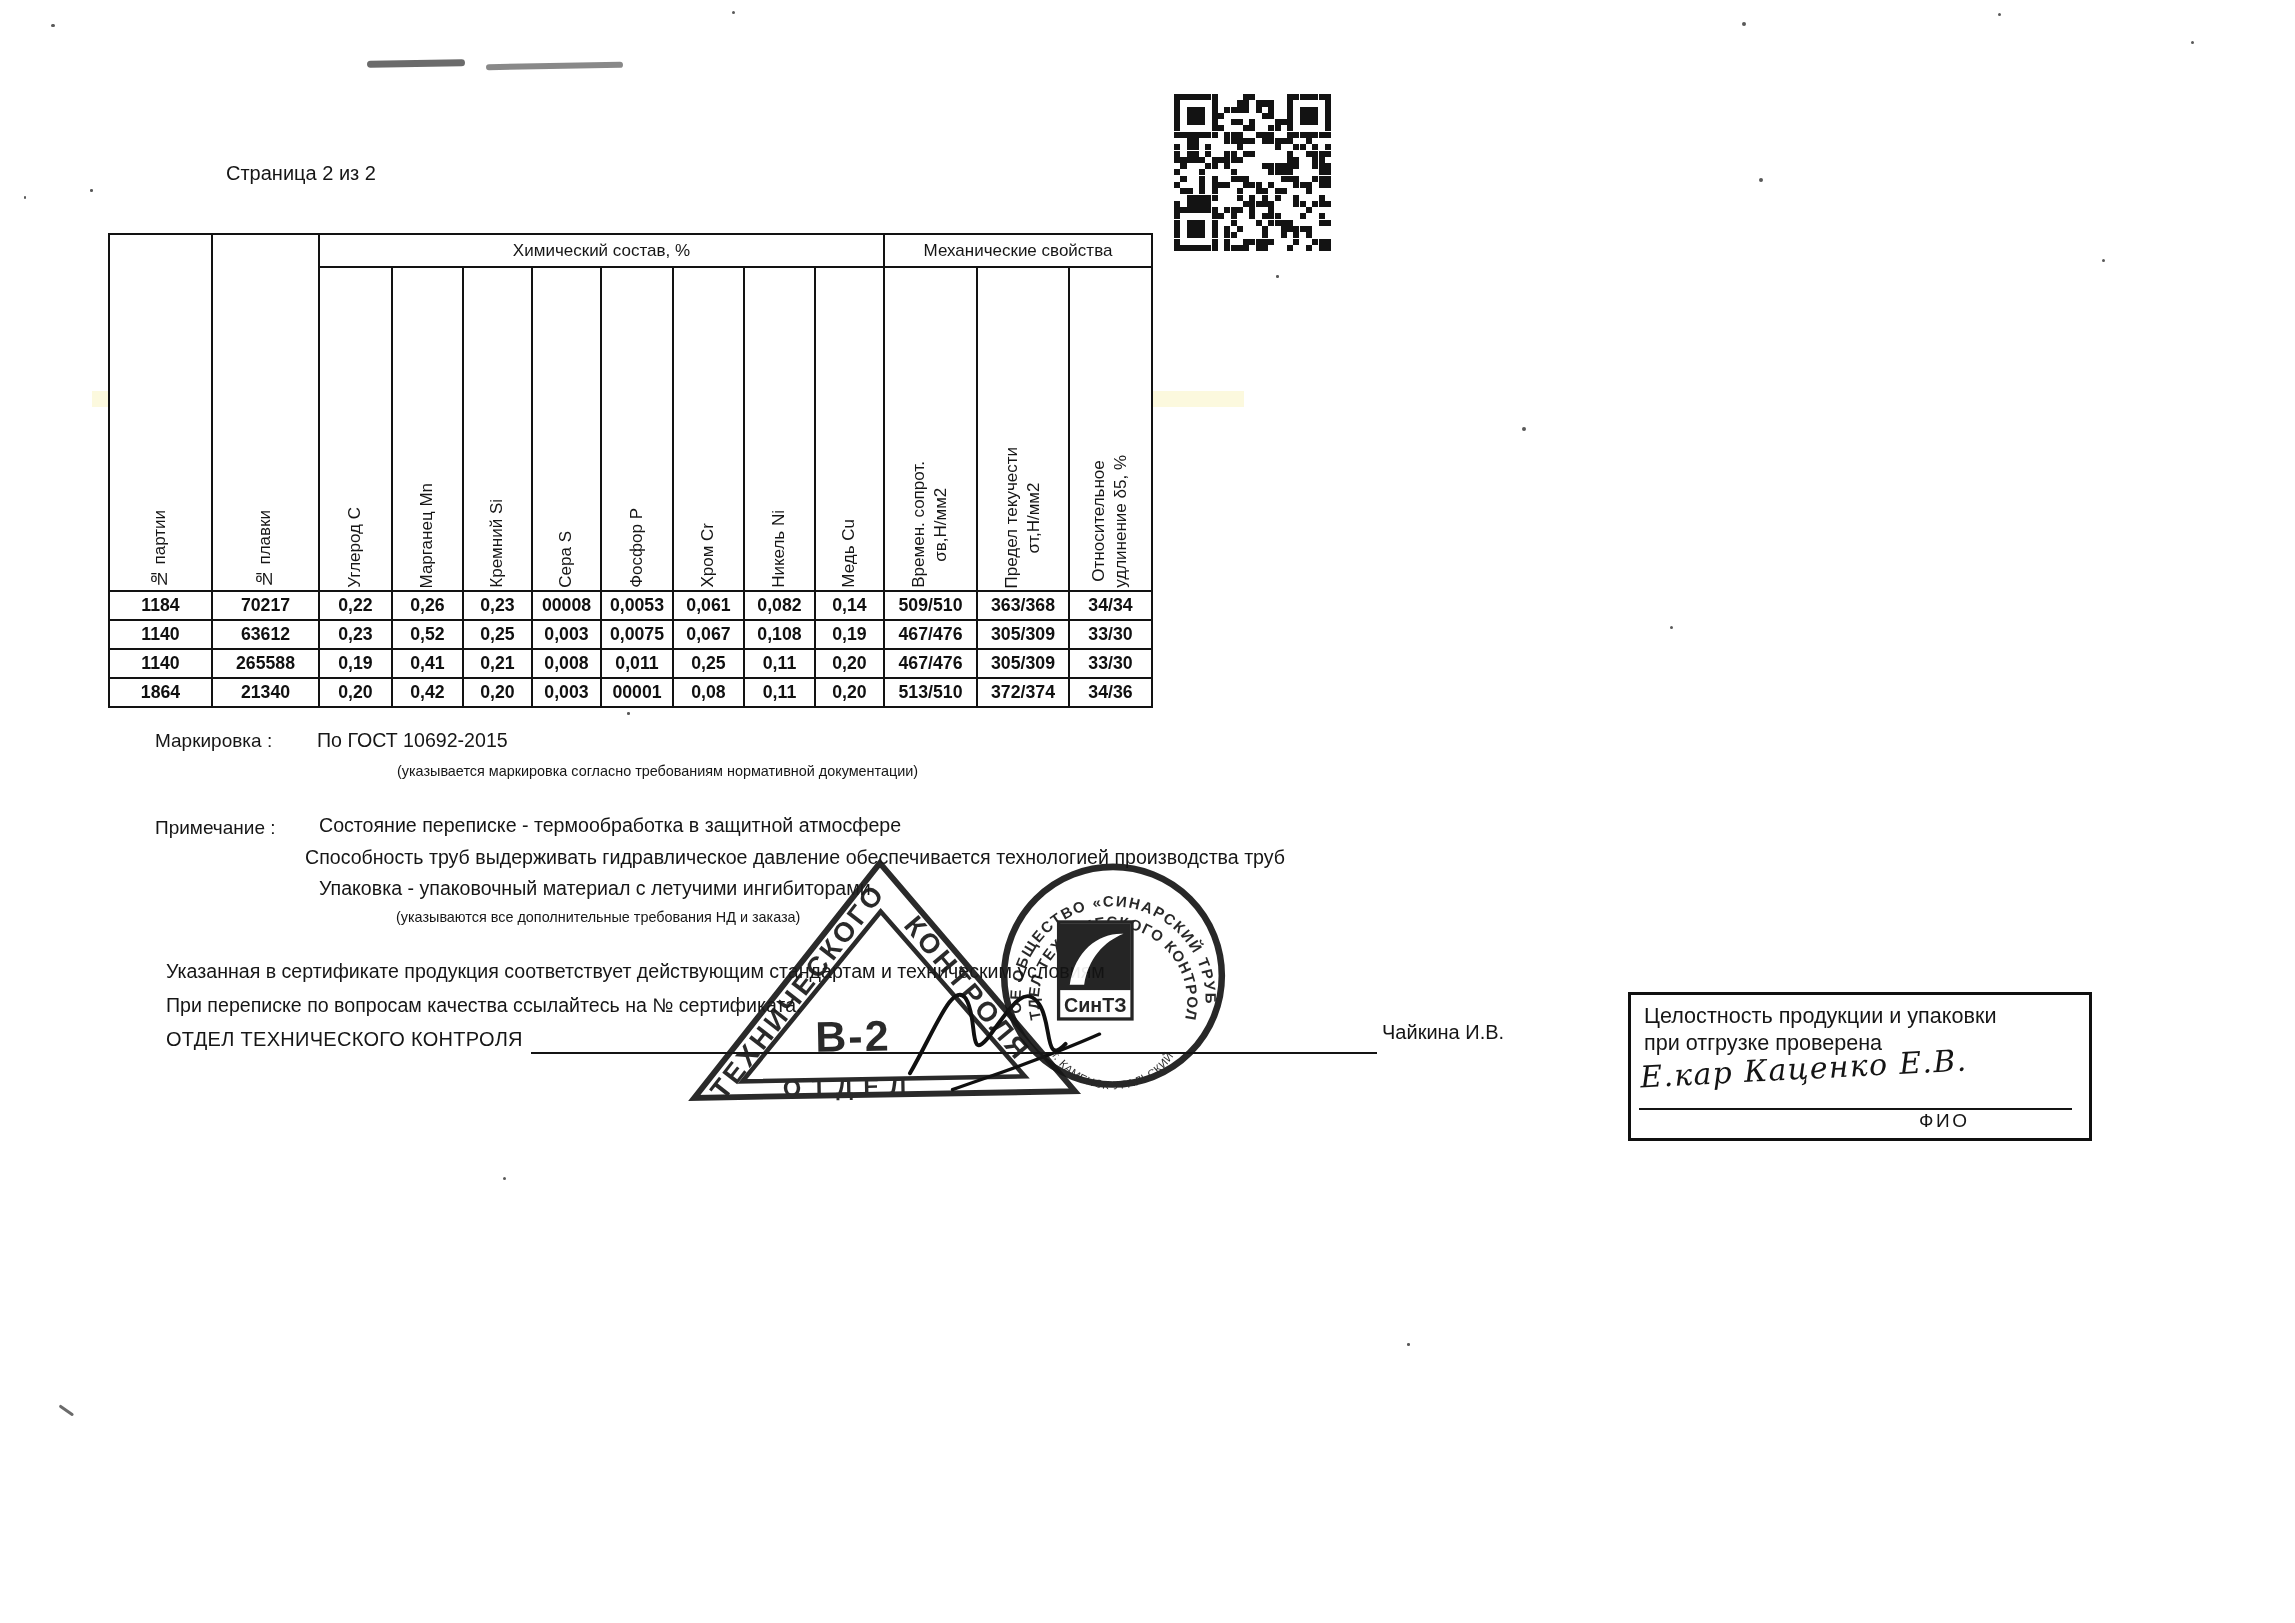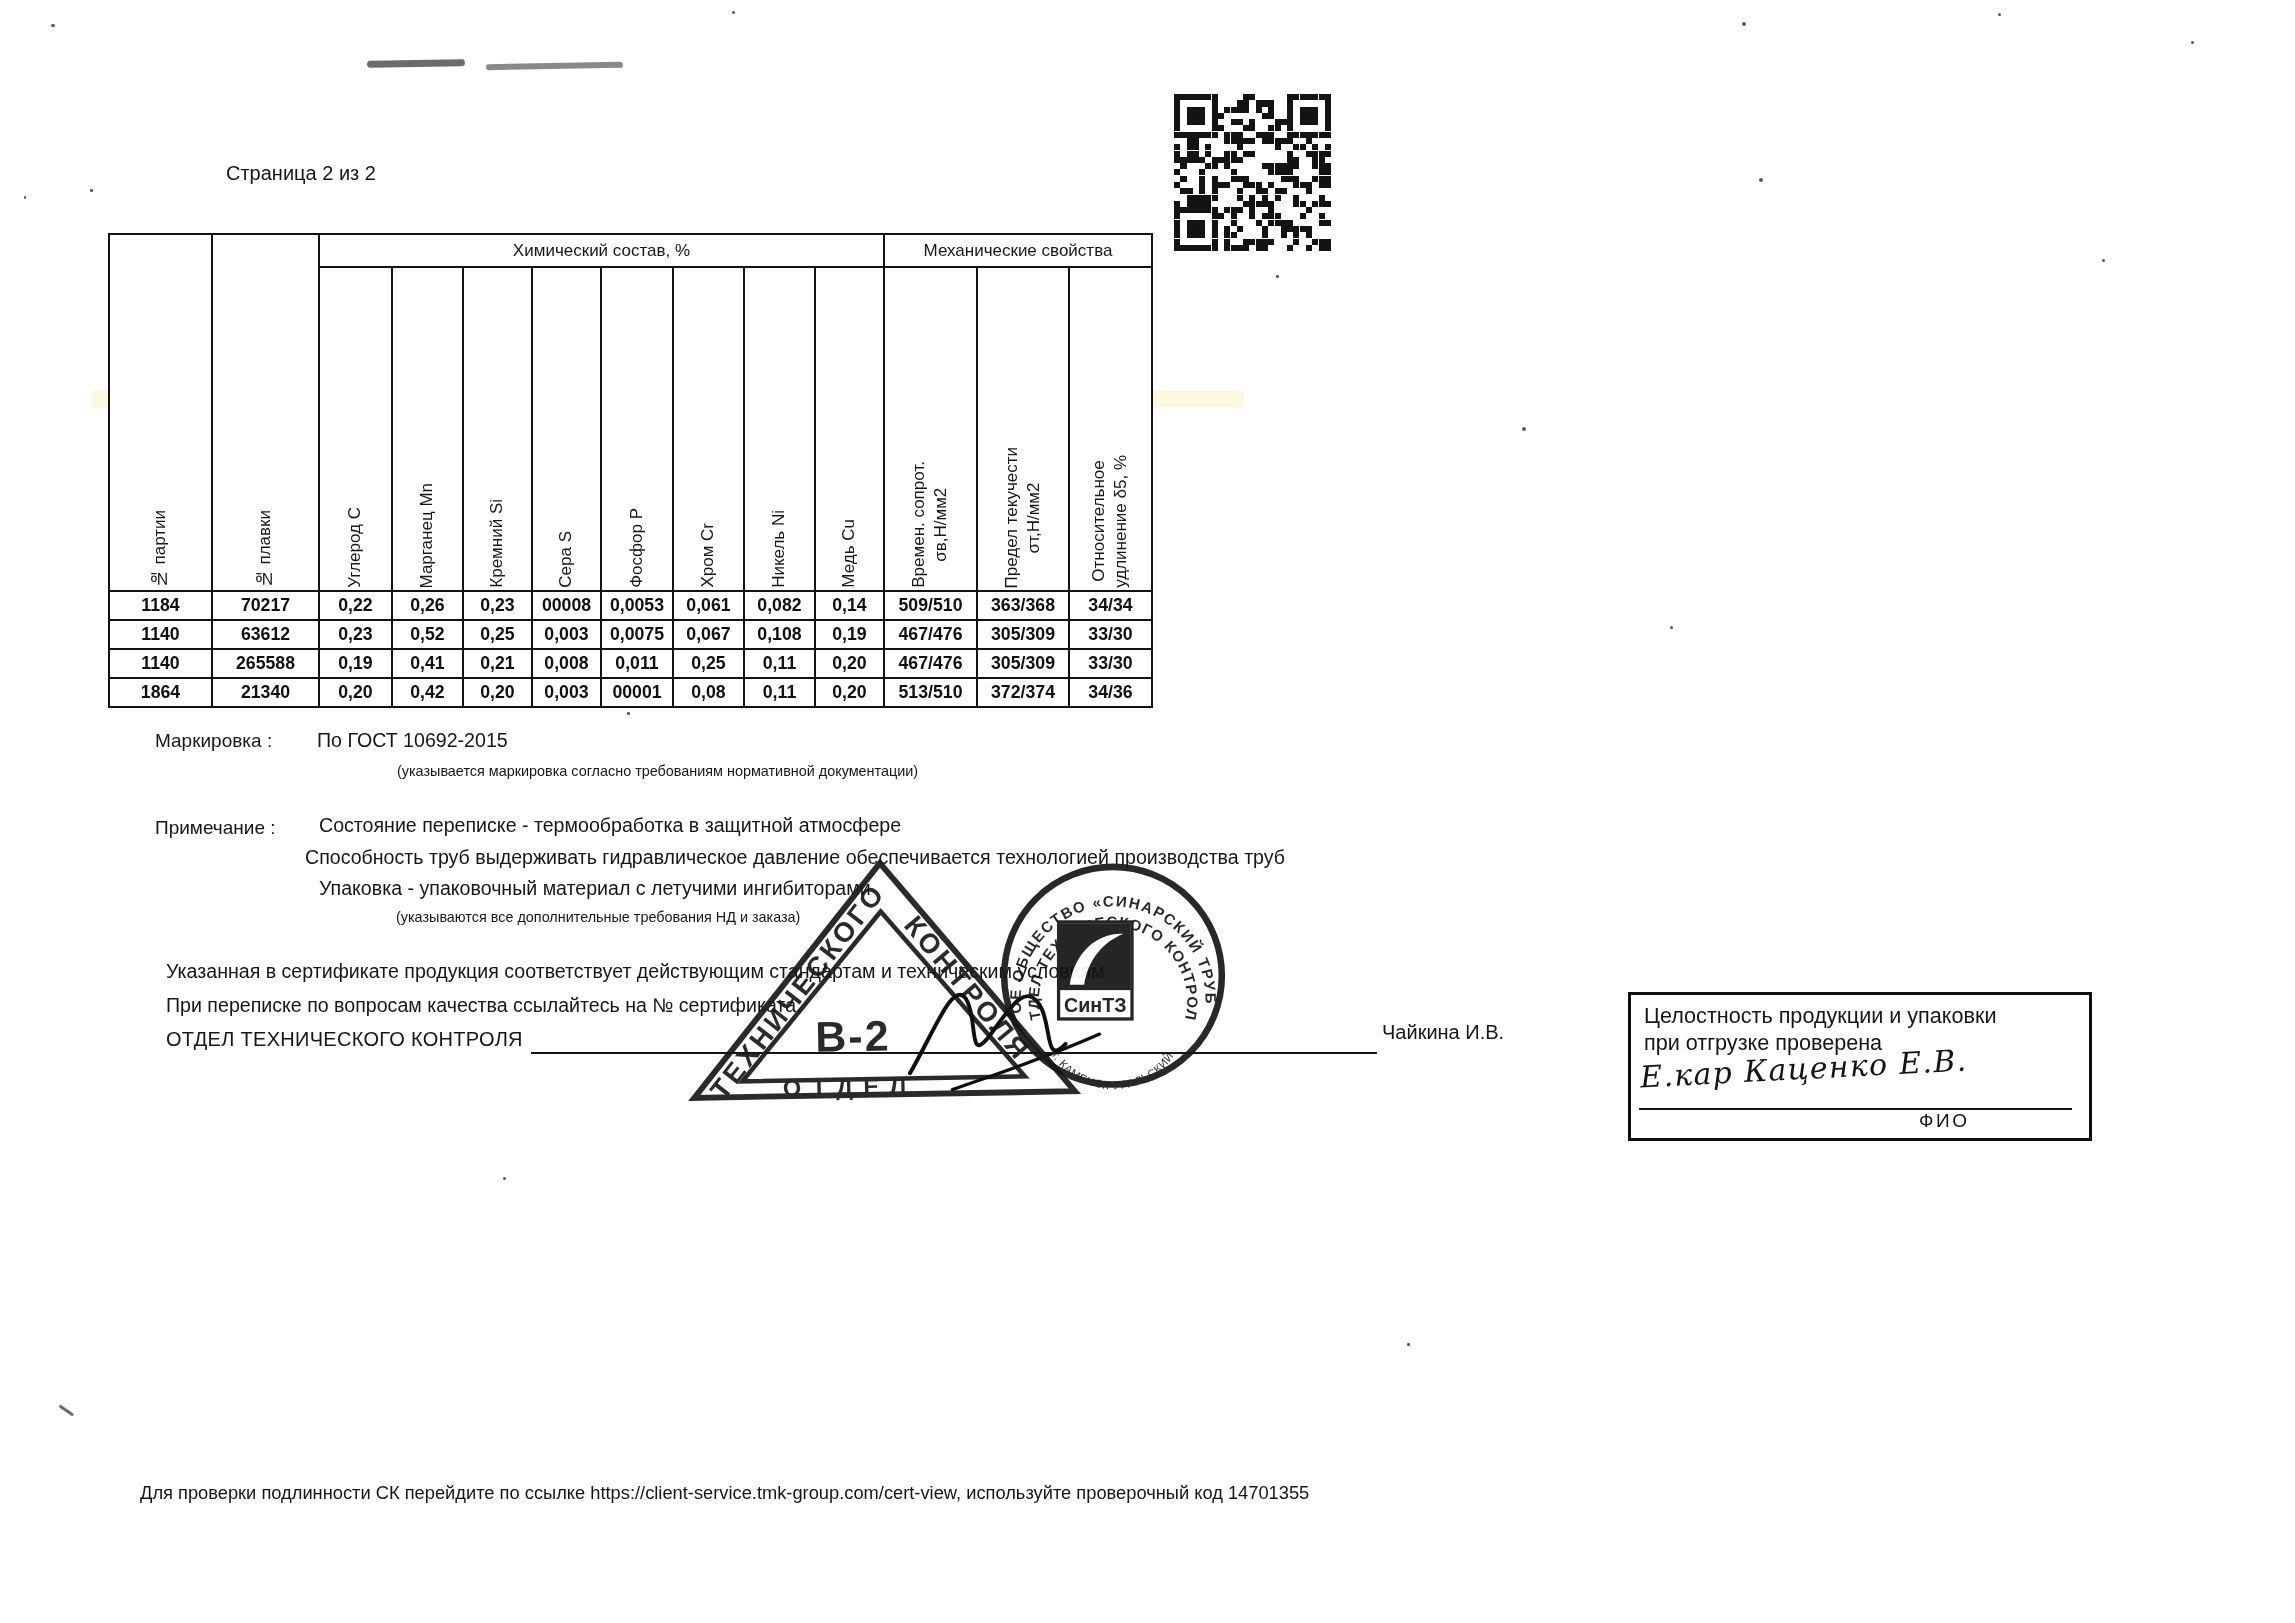--- a/index.html
+++ b/index.html
@@ -562,16 +562,15 @@
   </div>
 
   <div id="shipbox" class="abs">
     <div class="abs t fs33 l1">Целостность продукции и упаковки</div>
     <div class="abs t fs33 l2">при отгрузке проверена</div>
     <div class="abs t sig">Е.кар Каценко Е.В.</div>
     <div class="abs sline"></div>
     <div class="abs t fs29 fio">ФИО</div>
   </div>
 
-  <div class="abs t fs28" style="left:140px;top:1482px;">Для проверки подлинности СК перейдите по ссылке https://client-service.tmk-group.com/cert-view, используйте проверочный код 14701355</div>
 
 </div>
 
 
 </body></html>

